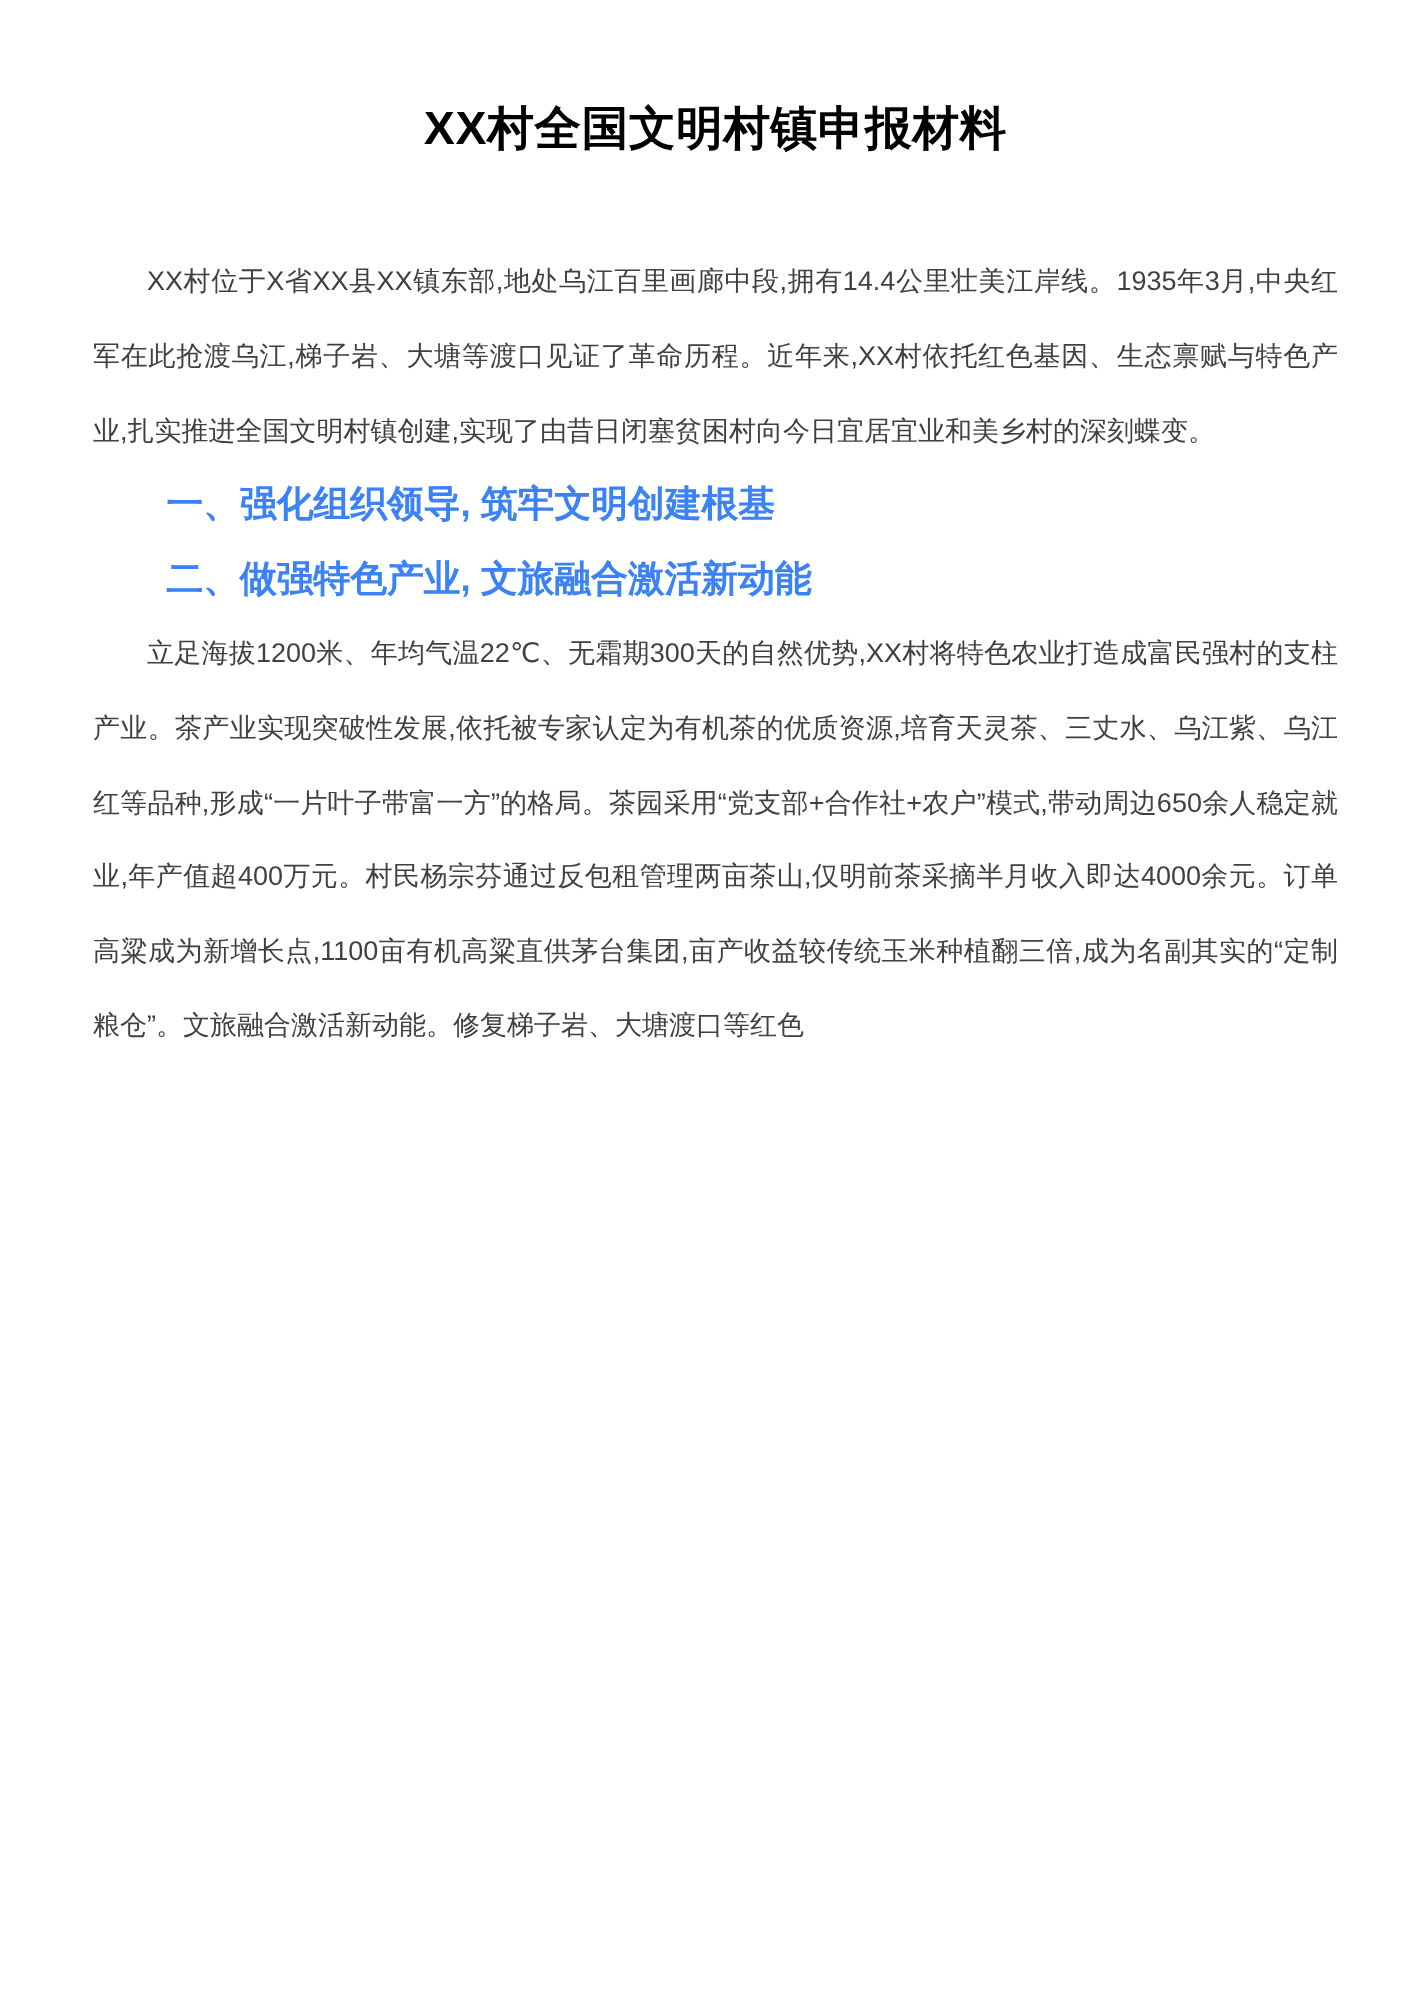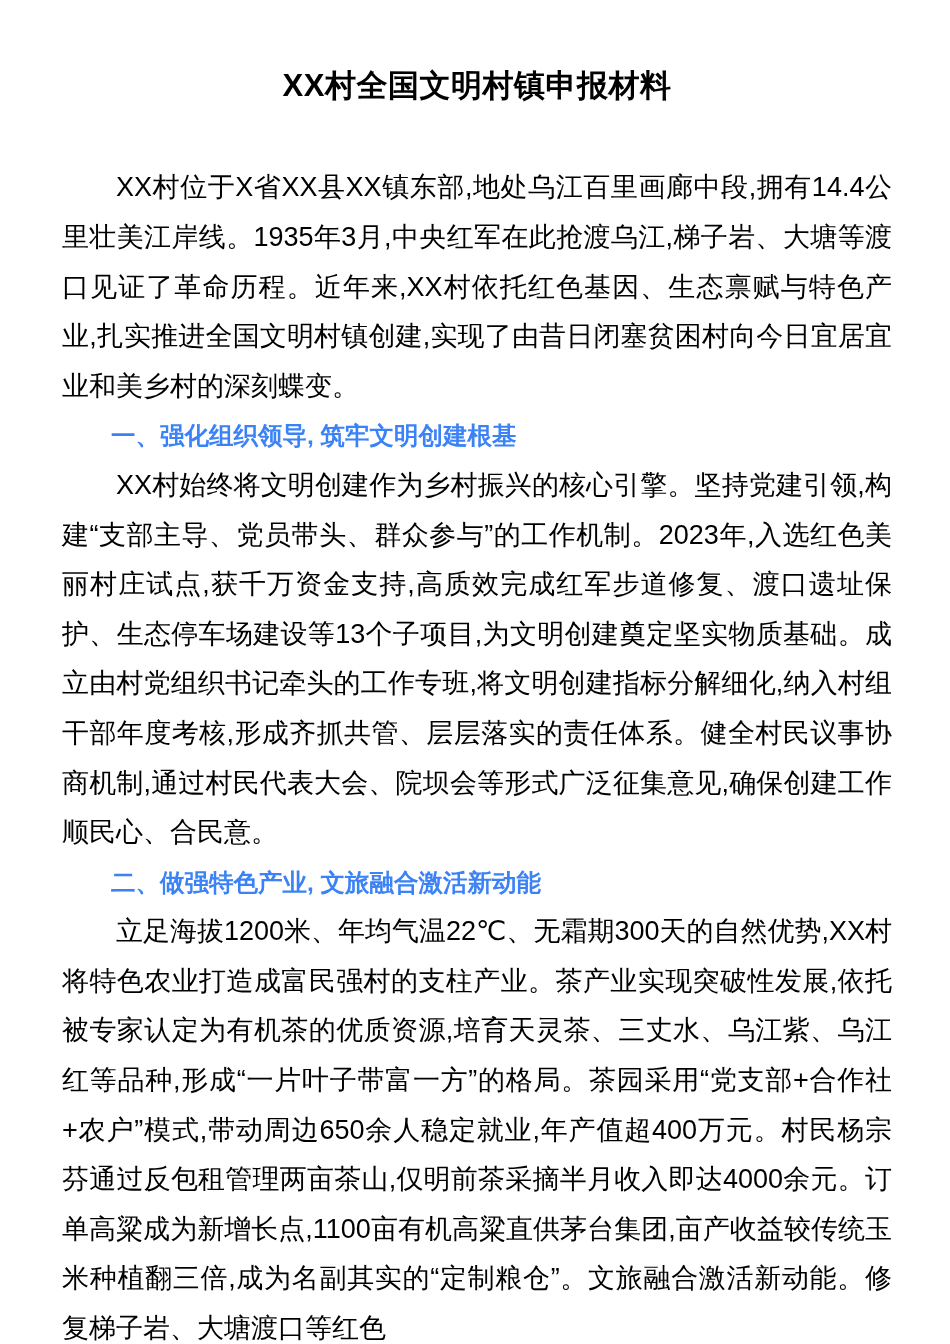--- a/index.html
+++ b/index.html
@@ -33,28 +33,28 @@
     margin: 0;
     padding-top: 64px;
     line-height: 1.4;
     color: #000000;
   }
   .title-spacer {
     height: 56px;
   }
   p.para {
     margin: 0;
-    font-size: 27px;
+    font-size: 18px;
     line-height: 49.6px;
     text-align: justify;
     text-justify: inter-ideograph;
     text-indent: 2em;
     letter-spacing: 0px;
     word-break: break-all;
-    color: #000000;
+    color: #404040;
   }
   p.heading {
     margin: 0;
     font-size: 24.5px;
     line-height: 49.6px;
     text-indent: 2em;
     font-weight: bold;
     text-align: left;
     letter-spacing: 0px;
     color: #3b82f6;
@@ -67,20 +67,19 @@
   <div class="doc-body">
 
     <h1 class="doc-title">XX村全国文明村镇申报材料</h1>
 
     <div class="title-spacer"></div>
 
     <p class="para">XX村位于X省XX县XX镇东部,地处乌江百里画廊中段,拥有14.4公里壮美江岸线。1935年3月,中央红军在此抢渡乌江,梯子岩、大塘等渡口见证了革命历程。近年来,XX村依托红色基因、生态禀赋与特色产业,扎实推进全国文明村镇创建,实现了由昔日闭塞贫困村向今日宜居宜业和美乡村的深刻蝶变。</p>
 
     <p class="heading">一、强化组织领导, 筑牢文明创建根基</p>
 
-    <p class="para">XX村始终将文明创建作为乡村振兴的核心引擎。坚持党建引领,构建“支部主导、党员带头、群众参与”的工作机制。2023年,入选红色美丽村庄试点,获千万资金支持,高质效完成红军步道修复、渡口遗址保护、生态停车场建设等13个子项目,为文明创建奠定坚实物质基础。成立由村党组织书记牵头的工作专班,将文明创建指标分解细化,纳入村组干部年度考核,形成齐抓共管、层层落实的责任体系。健全村民议事协商机制,通过村民代表大会、院坝会等形式广泛征集意见,确保创建工作顺民心、合民意。</p>
 
     <p class="heading">二、做强特色产业, 文旅融合激活新动能</p>
 
     <p class="para">立足海拔1200米、年均气温22℃、无霜期300天的自然优势,XX村将特色农业打造成富民强村的支柱产业。茶产业实现突破性发展,依托被专家认定为有机茶的优质资源,培育天灵茶、三丈水、乌江紫、乌江红等品种,形成“一片叶子带富一方”的格局。茶园采用“党支部+合作社+农户”模式,带动周边650余人稳定就业,年产值超400万元。村民杨宗芬通过反包租管理两亩茶山,仅明前茶采摘半月收入即达4000余元。订单高粱成为新增长点,1100亩有机高粱直供茅台集团,亩产收益较传统玉米种植翻三倍,成为名副其实的“定制粮仓”。文旅融合激活新动能。修复梯子岩、大塘渡口等红色</p>
 
   </div>
 </div>
 
 </body></html>

